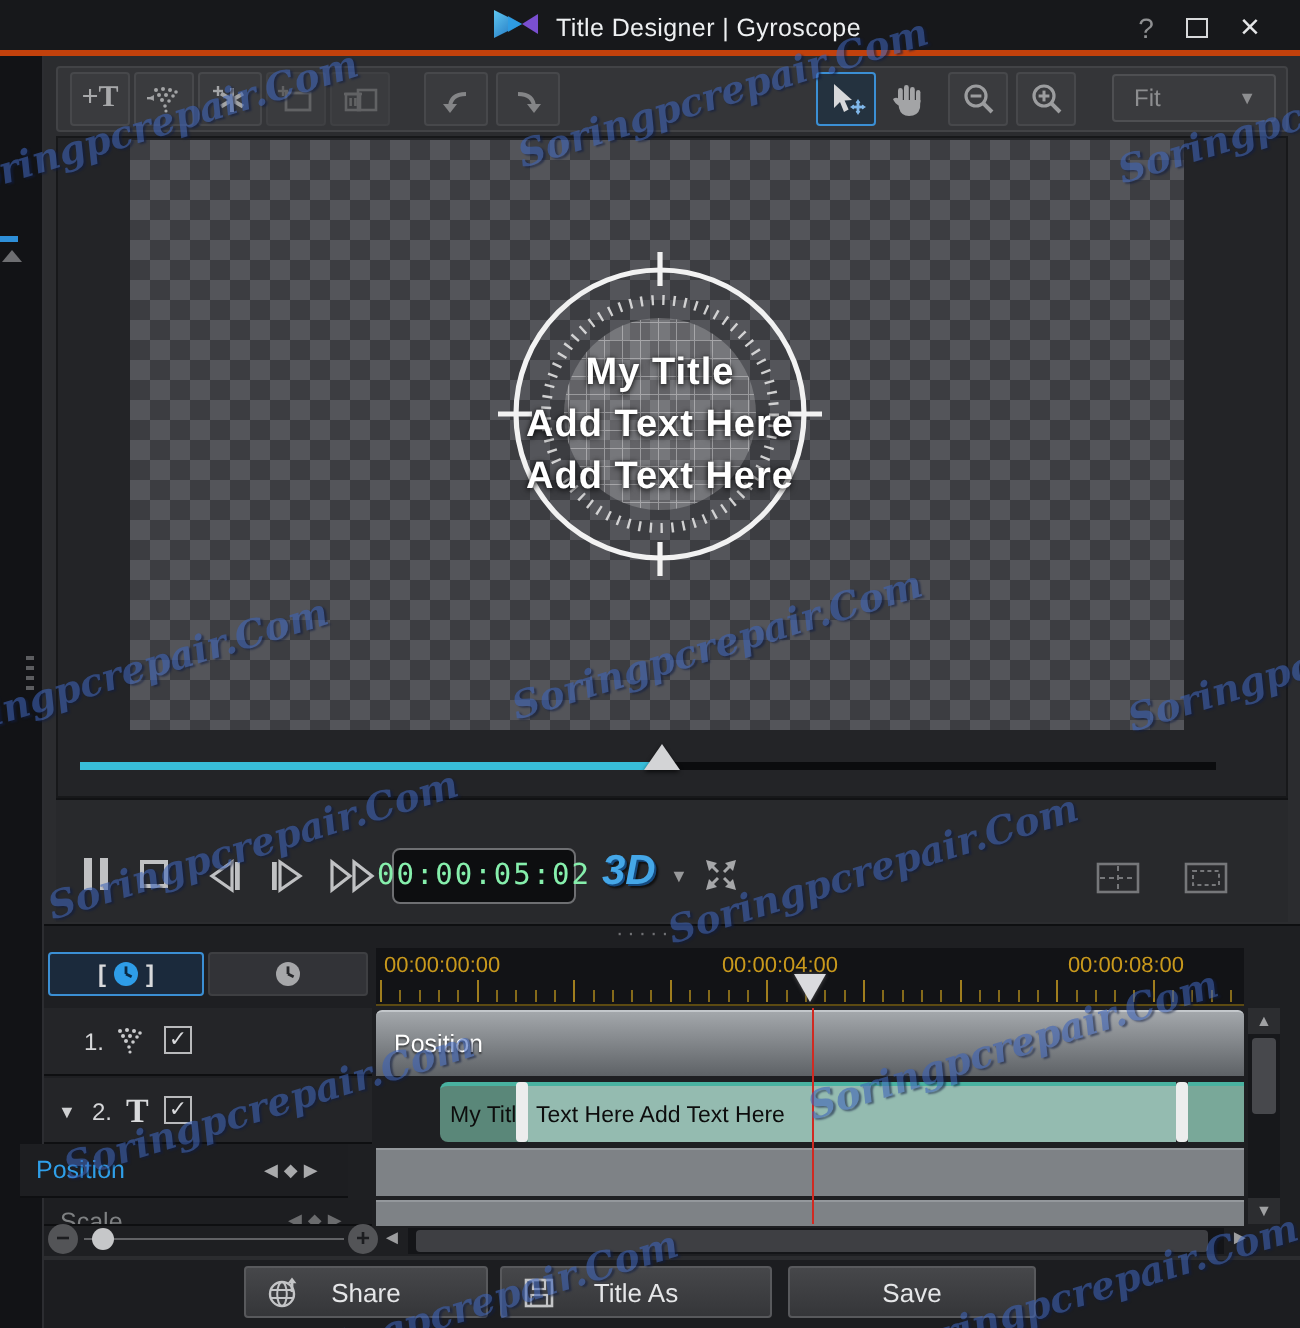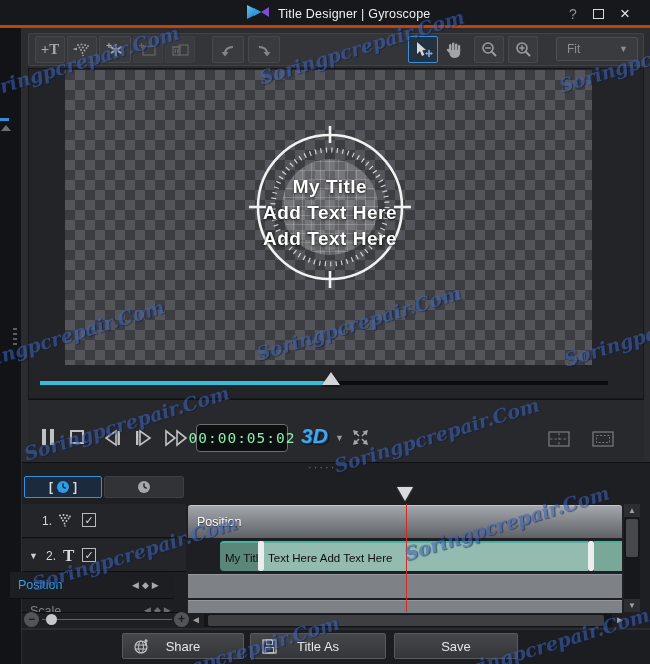--- a/index.html
+++ b/index.html
@@ -389,20 +389,26 @@
   <div class="abs tab off">
     <svg width="14" height="14" viewBox="0 0 14 14">
       <circle cx="7" cy="7" r="6" fill="#a6a7a9"></circle>
       <g stroke="#26272a" stroke-width="1.4">
           <line x1="7" y1="7" x2="7" y2="3.2"></line>
           <line x1="7" y1="7" x2="9.8" y2="8.4"></line>
         </g>
     </svg>
   </div>
 
+  <div class="abs ruler">
+    <span class="rlabel" style="left:4px;">00:00:00:00</span>
+    <span class="rlabel" style="left:202px;transform:translateX(-50%);">00:00:04:00</span>
+    <span class="rlabel" style="left:375px;transform:translateX(-50%);">00:00:08:00</span>
+    <div class="ruler-ticks"></div>
+  </div>
   <div class="abs playhead"></div>
 
   <div class="abs trackpanel" style="left:22px;top:504px;width:164px;height:34px;">
     <span class="abs tnum" style="left:20px;top:10px;">1.</span>
     <svg class="abs" style="left:34px;top:9px;" width="18" height="16" viewBox="0 0 18 16">
       <g fill="#c9cacc">
           <circle cx="4" cy="2.5" r="1"></circle>
           <circle cx="7.5" cy="2" r="1"></circle>
           <circle cx="11" cy="2.5" r="1"></circle>
           <circle cx="14" cy="3.5" r=".9"></circle>

